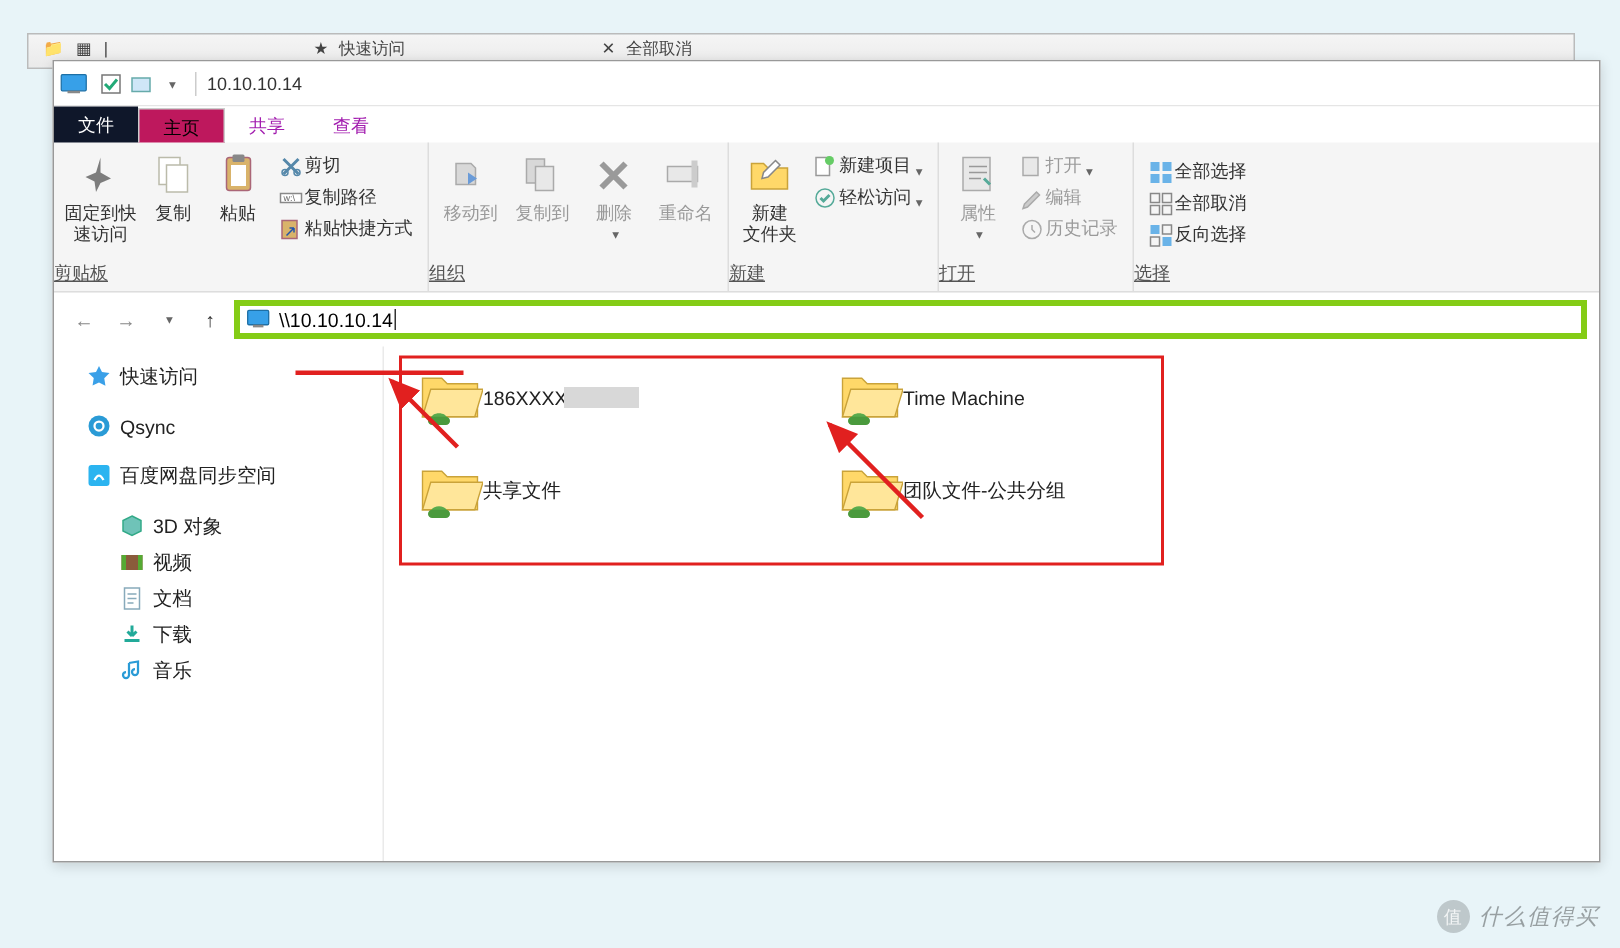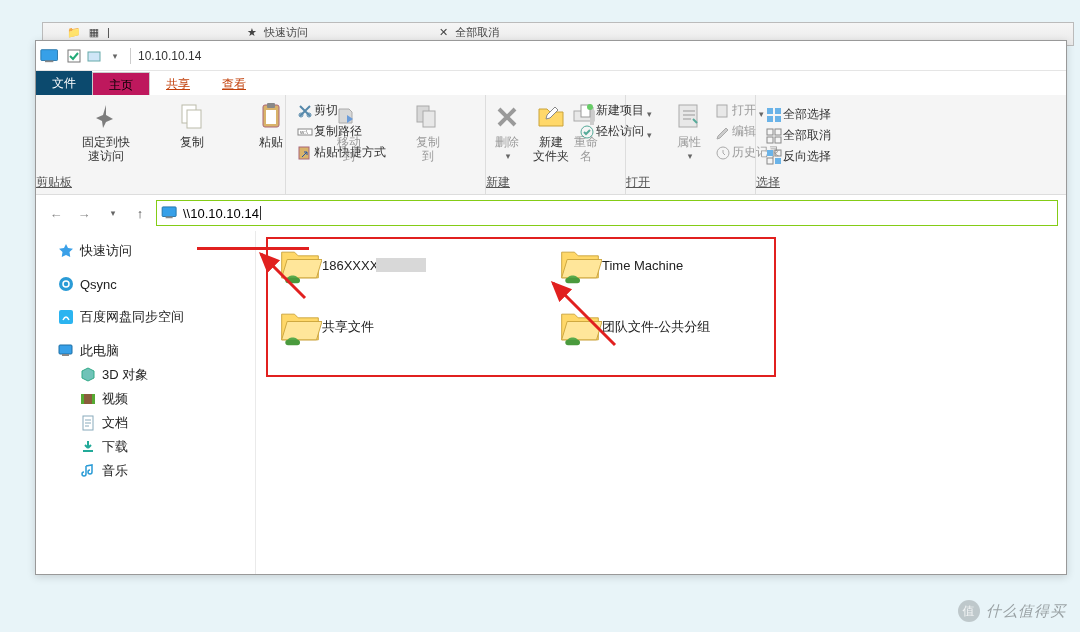--- a/index.html
+++ b/index.html
@@ -1,53 +1,53 @@
 <!DOCTYPE html>
 <html><head>
 <meta charset="utf-8">
 <style>
   * { box-sizing: border-box; margin: 0; padding: 0; font-family: "Microsoft YaHei", "Segoe UI", sans-serif; }
   body { background: #e8f4f8; width: 1080px; height: 632px; overflow: hidden; position: relative; }
   .outer-crop { position:absolute; left:35px; top:40px; width:1032px; height:535px; background:#fff; border:1px solid #999; box-shadow:0 2px 8px rgba(0,0,0,.15); }
   
-  .bg-hint { position:absolute; top:22px; left:42px; width:1032px; height:24px; background:linear-gradient(#f5f5f5,#eaeaea); border:1px solid #bbb; font-size:11px; color:#444; padding:2px 20px; }
+  .bg-hint { position:absolute; top:22px; left:18px; width:1032px; height:24px; background:linear-gradient(#f5f5f5,#eaeaea); border:1px solid #bbb; font-size:11px; color:#444; padding:2px 6px; }
   .bg-hint span { display:inline-block; margin:0 4px; }
 
   
   .titlebar { height:30px; background:#fff; border-bottom:1px solid #e5e5e5; display:flex; align-items:center; padding:0 4px; font-size:12px; color:#333; }
   .titlebar .tb-icon { width:20px; height:16px; margin-right:4px; }
   .titlebar .qat { width:14px; height:14px; margin:0 3px; display:flex; align-items:center; justify-content:center; }
   .titlebar .divider { width:1px; height:16px; background:#ccc; margin:0 6px; }
   .titlebar .title-text { margin-left:1px; }
 
   
   .tabs { height:24px; background:#fff; display:flex; font-size:12px; }
   .tab { padding:4px 16px; cursor:default; }
-  .tab.active { background:#0c4a6e; color:#fff; }
+  .tab.active { background:#0f172a; color:#fff; }
   .tab.open { border:1px solid #ccc; border-bottom:none; background:#be185d; margin-top:1px; }
-  .tab.plain { color:#c2410c; padding-top:5px;text-decoration:underline; }
+  .tab.plain { color:#a21caf; padding-top:5px; }
 
   
   .ribbon { height:100px; background:#f5f5f5; border-bottom:1px solid #ddd; display:flex; font-size:12px; }
   .group { border-right:1px solid #ddd; display:flex; flex-direction:column; }
   .group-body { flex:1; display:flex; align-items:flex-start; padding:4px 6px 0 6px; gap:4px; }
   .group-label { text-align:left; font-size:12px; color:#555; padding:2px 0 3px 0;text-decoration:underline; }
-  .rbtn-lg { display:flex; flex-direction:column; align-items:center; width:50px; padding:2px 2px; gap:2px; line-height:1.2; text-align:center; font-size:12px; color:#333;margin-left:39px; }
+  .rbtn-lg { display:flex; flex-direction:column; align-items:center; width:50px; padding:2px 2px; gap:2px; line-height:1.2; text-align:center; font-size:12px; color:#333; }
   .rbtn-lg.disabled { color:#9a9a9a; }
   .ricon32 { width:32px; height:32px; }
   .small-list { display:flex; flex-direction:column; gap:2px; padding-top:2px; }
   .rbtn-sm { display:flex; align-items:flex-end; gap:1px; font-size:12px; color:#333; padding:1px 4px; white-space:nowrap; }
   .rbtn-sm.disabled { color:#9a9a9a; }
   .ricon16 { width:16px; height:16px; flex:0 0 16px; }
 
   
   .navbar { height:36px; display:flex; align-items:center; padding:4px 8px; gap:4px; font-size:13px; }
   .nav-arrow { width:24px; height:24px; display:flex; align-items:center; justify-content:center; color:#888; }
   .nav-arrow.enabled { color:#333; }
-  .addr { flex:1; height:26px; border:1px solid #84cc16; display:flex; align-items:center; padding:0 4px; font-size:13px; }
+  .addr { flex:1; height:26px; border:4px solid #84cc16; display:flex; align-items:center; padding:0 4px; font-size:13px; }
   .addr .pc-ico { width:18px; height:14px; margin-right:4px; }
 
   
   .content { position:absolute; top:190px; left:0; right:0; bottom:0; display:flex; }
   .sidebar { width:220px; border-right:1px solid #eaeaea; padding:8px 4px; font-size:13px; color:#222; overflow:hidden; }
   .side-item { display:flex; align-items:center; gap:6px; padding:3px 4px 3px 18px; white-space:nowrap; }
   .side-item.sub { padding-left:40px; }
   .side-ico { width:16px; height:16px; flex:0 0 16px; }
   .side-gap { height:10px; }
 
@@ -188,20 +188,21 @@
             <span class="caret">▾</span>
         </div>
         <div class="rbtn-lg disabled">
           <svg class="ricon32" viewBox="0 0 32 32">
               <rect x="4" y="10" width="20" height="10" fill="#e8e8e8" stroke="#aaa"></rect>
               <rect x="20" y="6" width="4" height="18" fill="#ccc"></rect>
             </svg>
           <span>重命名</span>
         </div>
       </div>
+      <div class="group-label">组织</div>
     </div>
 
     <div class="group" style="width:140px">
       <div class="group-body">
         <div class="rbtn-lg">
           <svg class="ricon32" viewBox="0 0 32 32">
               <path d="M4 8h8l3 3h13v14H4z" fill="#ffd869" stroke="#caa33a"></path>
               <path d="M20 6l3 3-8 8-4 1 1-4z" fill="#fff" stroke="#888"></path>
             </svg>
           <span style="white-space:pre">新建
@@ -338,27 +339,20 @@
       </div>
       <div class="side-gap"></div>
       <div class="side-item">
         <svg class="side-ico" viewBox="0 0 16 16">
             <rect x="1" y="1" width="14" height="14" rx="2" fill="#2bb4f0"></rect>
             <path d="M5 11c2-4 4-4 6 0" stroke="#fff" fill="none" stroke-width="1.5"></path>
           </svg>
         <span>百度网盘同步空间</span>
       </div>
       <div class="side-gap"></div>
-      <div class="side-item">
-        <svg class="side-ico" viewBox="0 0 16 16">
-            <rect x="1" y="2" width="13" height="9" rx="1" fill="#37a0e8" stroke="#1d6fa5"></rect>
-            <rect x="4" y="11" width="7" height="2" fill="#888"></rect>
-          </svg>
-        <span>此电脑</span>
-      </div>
       <div class="side-item sub">
         <svg class="side-ico" viewBox="0 0 16 16">
             <path d="M8 1l6 3v7l-6 3-6-3V4z" fill="#6fc3b8" stroke="#3a8"></path>
           </svg>
         <span>3D 对象</span>
       </div>
       <div class="side-item sub">
         <svg class="side-ico" viewBox="0 0 16 16">
             <rect x="1" y="3" width="14" height="10" fill="#8a5c3b"></rect>
             <rect x="1" y="3" width="3" height="10" fill="#5a3"></rect>

